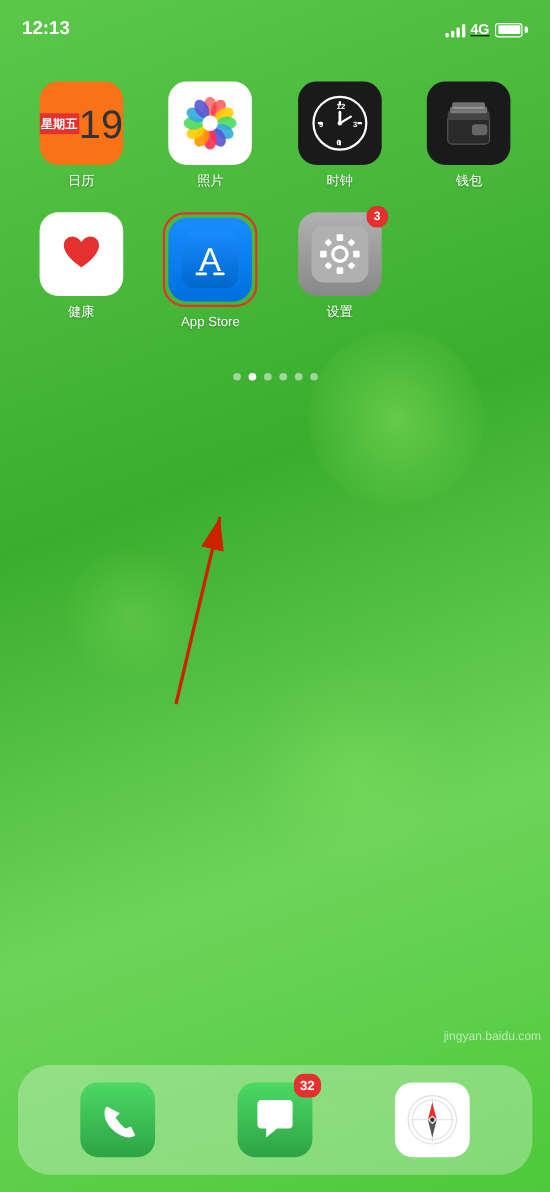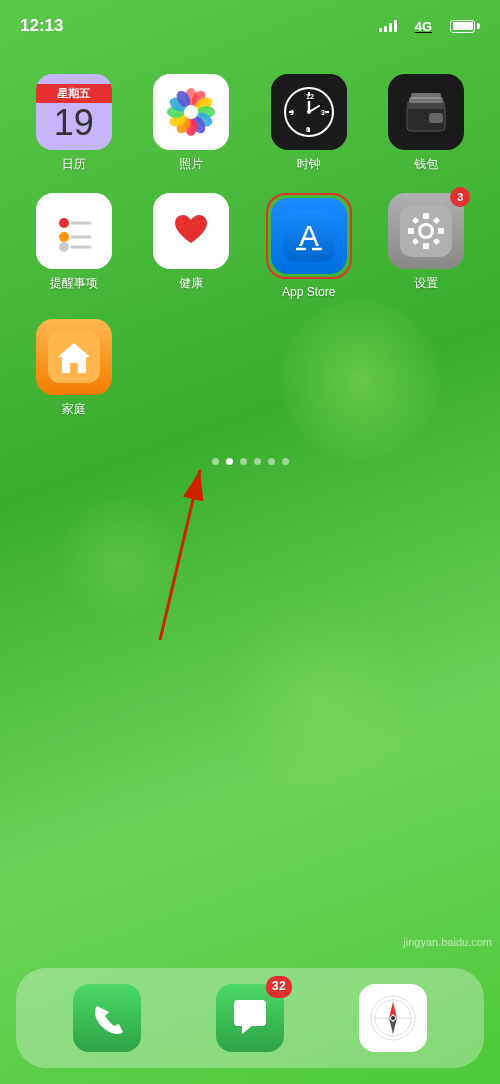--- a/index.html
+++ b/index.html
@@ -28,22 +28,22 @@
       padding: 12px 20px 4px 20px;
       height: 44px;
     }
     .status-time {
       font-size: 17px;
       font-weight: 600;
       color: #fff;
     }
     .status-icons {
       display: flex;
-      align-items: center;
-      gap: 18px;
+      align-items: flex-end;
+      gap: 5px;
       text-decoration: underline;
     }
     .signal-bars {
       display: flex;
       align-items: flex-end;
       gap: 2px;
       height: 12px;
     }
     .signal-bar {
       background: #fff;
@@ -142,25 +142,23 @@
     }
 
     
     .icon-weather {
       background: linear-gradient(180deg, #4fc3f7 0%, #0288d1 100%);
     }
     .icon-weather svg { width: 44px; height: 44px; }
 
     
     .icon-calendar {
-      background: #c4b5fd;
-      flex-direction: column;
+      background: #f97316;
       padding: 0;
       overflow: hidden;
-      border-radius: 16px;
     }
     .calendar-header {
       background: #e53030;
       width: 100%;
       text-align: center;
       color: #fff;
       font-size: 11px;
       font-weight: 600;
       padding: 2px 0;
     }
@@ -390,34 +388,20 @@
         <rect x="28" y="26" width="14" height="10" rx="3" fill="#666"></rect>
 
         <rect x="8" y="10" width="34" height="6" rx="2" fill="#888" opacity="0.8"></rect>
         <rect x="10" y="6" width="30" height="6" rx="2" fill="#aaa" opacity="0.6"></rect>
       </svg>
     </div>
     <span class="app-label">钱包</span>
   </div>
 
 
-  <div class="app-item">
-    <div class="app-icon icon-reminders">
-      <svg width="52" height="52" viewBox="0 0 52 52">
-        <rect x="4" y="4" width="44" height="44" rx="10" fill="white"></rect>
-        <circle cx="16" cy="18" r="5" fill="#e53030"></circle>
-        <line x1="24" y1="18" x2="42" y2="18" stroke="#ccc" stroke-width="3" stroke-linecap="round"></line>
-        <circle cx="16" cy="32" r="5" fill="#ff9500"></circle>
-        <line x1="24" y1="32" x2="42" y2="32" stroke="#ccc" stroke-width="3" stroke-linecap="round"></line>
-        <circle cx="16" cy="42" r="5" fill="#ccc"></circle>
-        <line x1="24" y1="42" x2="42" y2="42" stroke="#ccc" stroke-width="3" stroke-linecap="round"></line>
-      </svg>
-    </div>
-    <span class="app-label">提醒事项</span>
-  </div>
 
 
   <div class="app-item">
     <div class="app-icon icon-health">
       <svg width="52" height="52" viewBox="0 0 52 52">
         <rect x="4" y="4" width="44" height="44" rx="10" fill="white"></rect>
         <path d="M26 38 C26 38 10 28 10 18 C10 13 14 10 18 10 C21 10 24 12 26 15 C28 12 31 10 34 10 C38 10 42 13 42 18 C42 28 26 38 26 38Z" fill="#e53030"></path>
       </svg>
     </div>
     <span class="app-label">健康</span>
@@ -458,29 +442,20 @@
         <rect x="13" y="13" width="5" height="5" rx="1" fill="white" transform="rotate(45 15.5 15.5)"></rect>
         <rect x="34" y="13" width="5" height="5" rx="1" fill="white" transform="rotate(45 36.5 15.5)"></rect>
         <rect x="13" y="34" width="5" height="5" rx="1" fill="white" transform="rotate(45 15.5 36.5)"></rect>
         <rect x="34" y="34" width="5" height="5" rx="1" fill="white" transform="rotate(45 36.5 36.5)"></rect>
       </svg>
       <div class="badge">3</div>
     </div>
     <span class="app-label">设置</span>
   </div>
 
-  <div class="app-item">
-    <div class="app-icon icon-home">
-      <svg width="52" height="52" viewBox="0 0 52 52">
-        <rect x="0" y="0" width="52" height="52" rx="12" fill="#ffb74d"></rect>
-        <path d="M26 12 L42 26 L38 26 L38 42 L30 42 L30 32 L22 32 L22 42 L14 42 L14 26 L10 26 Z" fill="white"></path>
-      </svg>
-    </div>
-    <span class="app-label">家庭</span>
-  </div>
 
 </div>
 
 <svg style="position:absolute; top:450px; left:100px; pointer-events:none; z-index:5;" width="160" height="200">
   <defs>
     <marker id="arrowhead" markerWidth="10" markerHeight="7" refX="10" refY="3.5" orient="auto">
       <polygon points="0 0, 10 3.5, 0 7" fill="#cc2200"></polygon>
     </marker>
   </defs>
   <line x1="60" y1="190" x2="100" y2="20" stroke="#cc2200" stroke-width="3" marker-end="url(#arrowhead)"></line>
@@ -499,21 +474,21 @@
 
   <div class="dock-item">
     <div class="dock-icon" style="background: linear-gradient(180deg, #4cd964 0%, #2da345 100%);">
       <svg width="40" height="40" viewBox="0 0 40 40">
         <path d="M10 8 C10 8 8 10 8 14 C8 26 22 36 30 36 C34 36 36 34 36 34 L32 26 L27 28 C27 28 22 24 18 18 L22 14 Z" fill="white"></path>
       </svg>
     </div>
   </div>
 
   <div class="dock-item">
-    <div style="position:relative;font-family:Liberation Mono, monospace;">
+    <div style="position:relative;">
       <div class="dock-icon" style="background: linear-gradient(180deg, #4cd964 0%, #2da345 100%);">
         <svg width="44" height="44" viewBox="0 0 44 44">
           <path d="M6 8 Q6 4 10 4 L34 4 Q38 4 38 8 L38 26 Q38 30 34 30 L24 30 L14 38 L14 30 L10 30 Q6 30 6 26 Z" fill="white"></path>
         </svg>
       </div>
       <div class="badge" style="top:-8px;right:-8px;min-width:22px;height:22px;font-size:12px;">32</div>
     </div>
   </div>
 
   <div class="dock-item">

